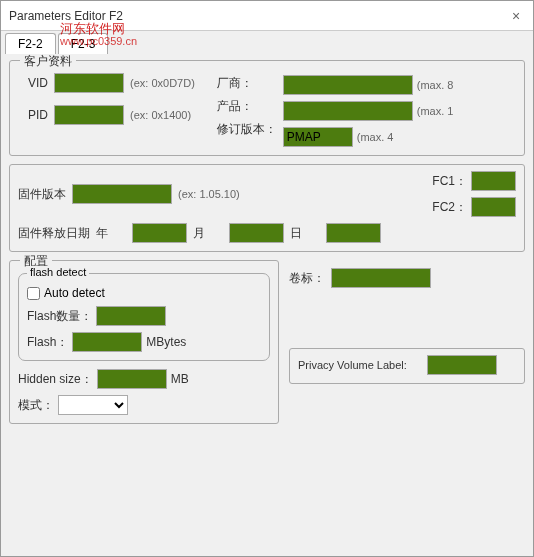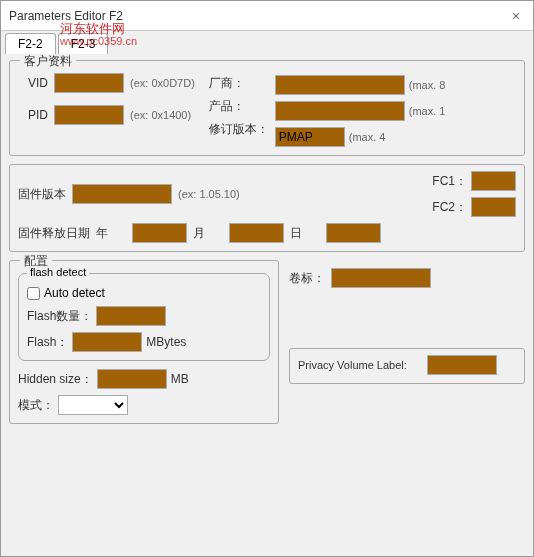--- a/index.html
+++ b/index.html
@@ -118,21 +118,21 @@
       color: #333;
       min-width: 30px;
     }
     .hint-text {
       color: #666;
       font-size: 11px;
       white-space: nowrap;
     }
     input[type="text"] {
       border: 1px solid #aaa;
-      background: #a16207;
+      background: #4d7c0f;
       height: 20px;
       padding: 1px 3px;
       font-size: 12px;
       outline: none;
     }
     .input-sm { width: 70px; }
     .input-md { width: 100px; }
     .input-lg { width: 130px; }
     .input-xs { width: 45px; }
     .input-date { width: 55px; }
@@ -260,21 +260,21 @@
             <input type="text" class="input-sm" value="" style="">
             <span class="hint-text">(ex: 0x0D7D)</span>
           </div>
           <div class="customer-row">
             <span class="customer-label field-label">PID</span>
             <input type="text" class="input-sm" value="" style="">
             <span class="hint-text">(ex: 0x1400)</span>
           </div>
         </div>
 
-        <div style="display:flex; flex-direction:column; gap:6px; margin-left:8px; margin-top:2px;">
+        <div style="display:flex; flex-direction:column; gap:6px; margin-left:16px; margin-top:2px;">
           <span class="field-label">厂商：</span>
           <span class="field-label">产品：</span>
           <span class="field-label">修订版本：</span>
         </div>
 
         <div style="display:flex; flex-direction:column; gap:6px; margin-top:2px;">
           <div style="display:flex; align-items:center; gap:4px;">
             <input type="text" class="input-lg" value="" style="">
             <span class="hint-text">(max. 8</span>
           </div>

